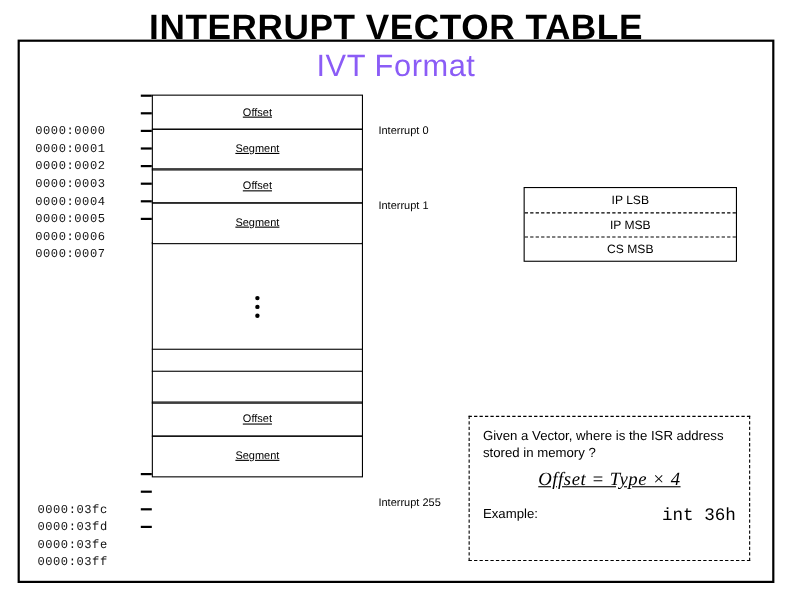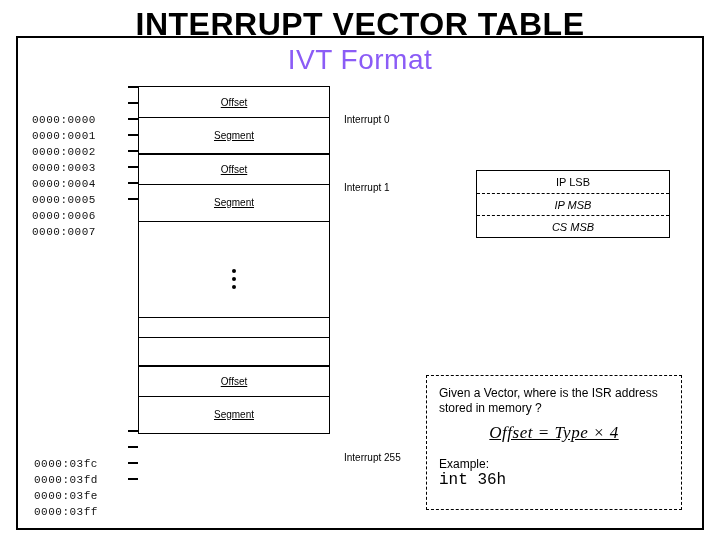--- a/index.html
+++ b/index.html
@@ -92,21 +92,20 @@
     border: 1.5px solid #000;
     margin-top: 48px;
   }
   .byte-table .brow {
     height: 22px;
     display:flex; align-items:center; justify-content:center;
     font-size: 11px;
   }
   .byte-table .dashdiv {
     border-top: 1.5px dashed #000;
-    font-style: italic;
   }
   .byte-table .soliddiv {
     border-top: 1.5px solid #000;
   }
 
   
   .formula-box {
     position: absolute;
     right: 20px; bottom: 18px;
     width: 256px;
@@ -117,21 +116,21 @@
   .formula-box .q { margin-bottom: 0; line-height: 1.3; }
   .formula-box .eq {
     font-family: "Times New Roman", Georgia, serif;
     font-style: italic;
     font-size: 17px;
     text-align: center;
     margin: 6px 0 14px 0;
     letter-spacing: 0.5px;
     text-decoration: underline;
   }
-  .formula-box .ex-row { display:flex; justify-content:space-between; margin-bottom:8px;flex-direction:column; }
+  .formula-box .ex-row { display:flex; justify-content:space-between; margin-bottom:19px; }
   .code { font-family: "Courier New", monospace; font-size: 16px; }
   .formula-box .result { font-size: 12px; line-height:1.4; }
 </style>
 </head>
 <body>
 
 <div class="page-title">INTERRUPT VECTOR TABLE</div>
 
 <div class="canvas">
 

